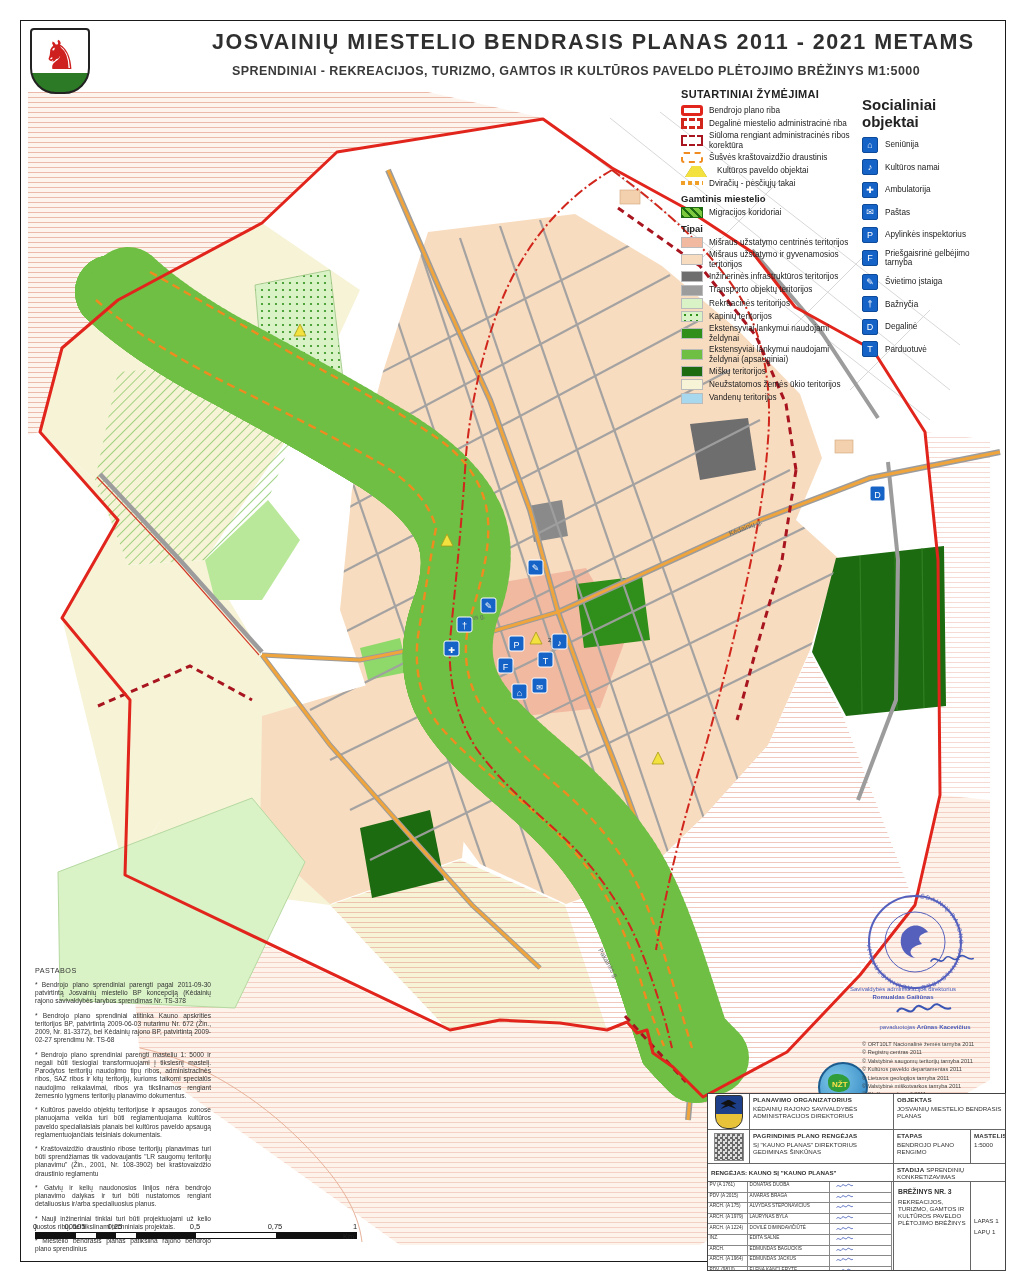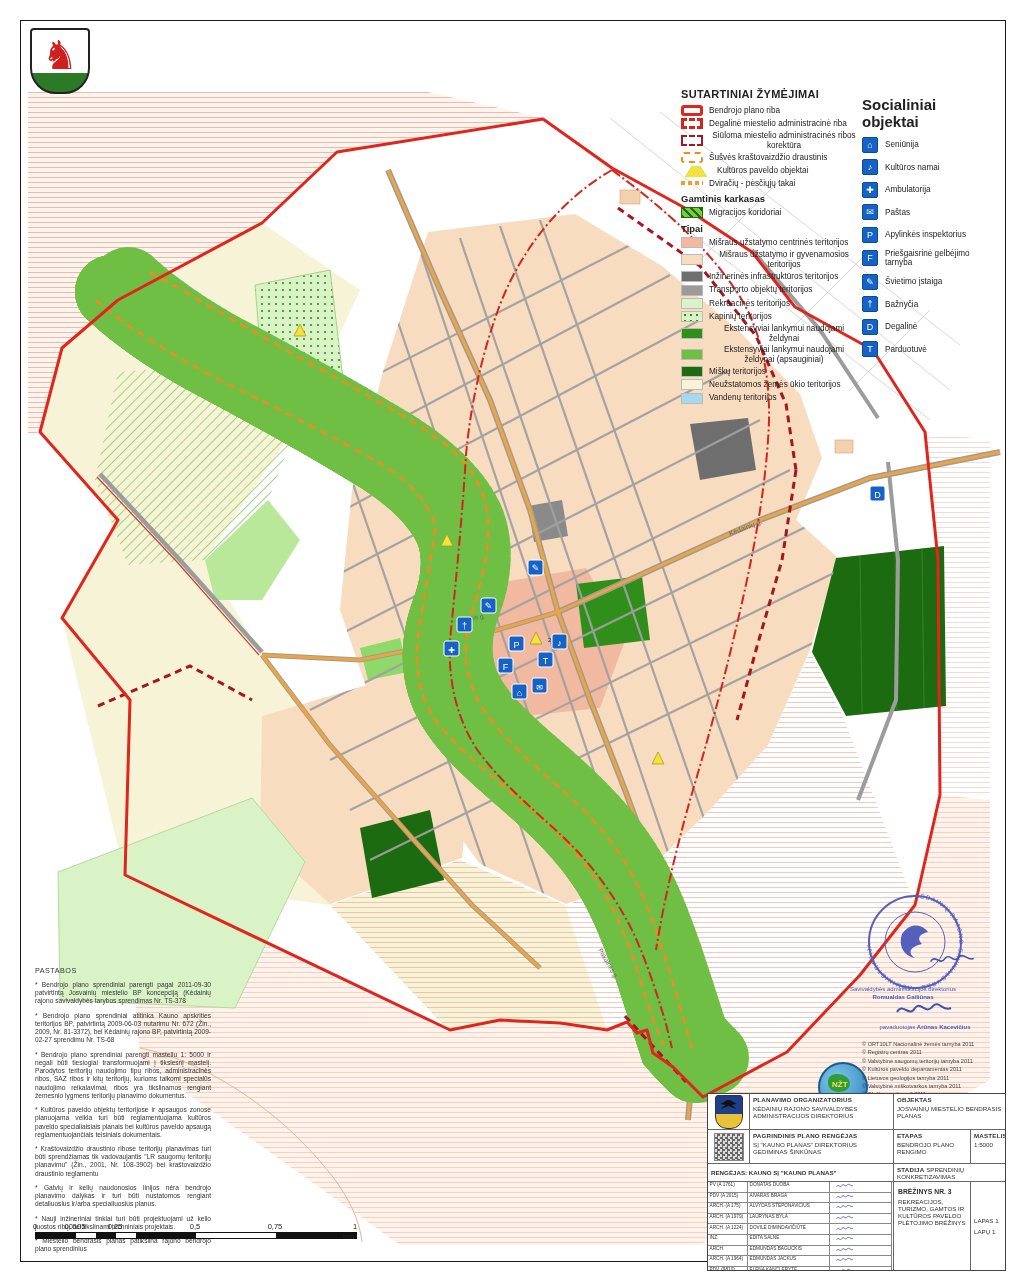--- a/index.html
+++ b/index.html
@@ -36,21 +36,21 @@
   .kuriame{position:absolute;left:6px;top:38px;font-family:"Liberation Serif",serif;font-style:italic;
         font-size:13px;color:#2d6db5;}
   .title{position:absolute;left:212px;top:30px;font-size:21.5px;font-weight:bold;letter-spacing:1.5px;color:#2f2f2f;white-space:nowrap;}
   .subtitle{position:absolute;left:232px;top:64px;font-size:12.5px;font-weight:bold;letter-spacing:.4px;color:#3a3a3a;white-space:nowrap;}
   
   .mapwrap{position:absolute;left:0;top:0;width:1027px;height:1280px;}
   
   .legend{position:absolute;left:681px;top:88px;width:178px;font-size:8.2px;color:#222;}
   .legend h3{margin:0 0 5px 0;font-size:11px;letter-spacing:.3px;}
   .legend h4{margin:5px 0 3px 0;font-size:9.5px;}
-  .lrow{display:flex;align-items:center;margin:2.2px 0;line-height:1.15;text-align:center;}
+  .lrow{display:flex;align-items:center;margin:2.2px 0;line-height:1.15;}
   .sw{width:22px;height:11px;margin-right:6px;flex:0 0 22px;box-sizing:border-box;border:1px solid #bbb;}
   .sw.b1{border:3px solid #e1251c;border-radius:3px;background:#fff;}
   .sw.b2{border:3px dashed #d0261c;background:#fff;}
   .sw.b3{border:2.5px dashed #a8151f;background:#fff;}
   .sw.b4{border:2.5px dashed #ef8b1f;border-radius:3px;background:#fff;}
   .sw.tri{border:none;width:0;height:0;border-left:7px solid transparent;border-right:7px solid transparent;
         border-bottom:11px solid #f2e13e;margin-left:4px;margin-right:10px;filter:drop-shadow(0 0 .5px #998c1a);}
   .sw.dots{border:none;background:repeating-linear-gradient(90deg,#f0a028 0 4px,transparent 4px 7px);height:4px;}
   .sw.mig{border:1px solid #1d6b10;background:repeating-linear-gradient(45deg,#1d6b10 0 2px,#7cc83e 2px 6px);}
   .sw.dotcem{background:#d9f2c6 radial-gradient(circle 1px at 3px 3px,#2f8f1a 1px,transparent 1.4px);
@@ -339,48 +339,50 @@
           </g>
     </g>
   </svg>
   </div>
 
   <div class="coa">
     <div class="shield">
         <span class="knight">♞</span>
       </div>
   </div>
+  <div class="title">JOSVAINIŲ MIESTELIO BENDRASIS PLANAS 2011 - 2021 METAMS</div>
+  <div class="subtitle">SPRENDINIAI - REKREACIJOS, TURIZMO, GAMTOS IR KULTŪROS PAVELDO PLĖTOJIMO BRĖŽINYS M1:5000</div>
 
   <div class="legend">
     <h3>SUTARTINIAI ŽYMĖJIMAI</h3>
     <div class="lrow">
         <span class="sw b1"></span>
         <span>Bendrojo plano riba</span>
       </div>
     <div class="lrow">
         <span class="sw b2"></span>
         <span>Degalinė miestelio administracinė riba</span>
       </div>
     <div class="lrow">
         <span class="sw b3"></span>
-        <span>Siūloma miestelio administracinės ribos korektūra</span>
+        <span>Siūloma rengiant administracinės ribos korektūra</span>
       </div>
     <div class="lrow">
         <span class="sw b4"></span>
         <span>Šušvės kraštovaizdžio draustinis</span>
       </div>
     <div class="lrow">
         <span class="sw tri"></span>
         <span>Kultūros paveldo objektai</span>
       </div>
     <div class="lrow">
         <span class="sw dots"></span>
         <span>Dviračių - pėsčiųjų takai</span>
       </div>
-    <h4>Gamtinis karkasas</h4>
+    <h4>Gamtinis miestelio</h4>
     <div class="lrow">
         <span class="sw mig"></span>
         <span>Migracijos koridoriai</span>
       </div>
     <h4>Tipai</h4>
     <div class="lrow">
         <span class="sw" style="background: rgb(242, 185, 161);"></span>
         <span>Mišraus užstatymo centrinės teritorijos</span>
       </div>
     <div class="lrow">

